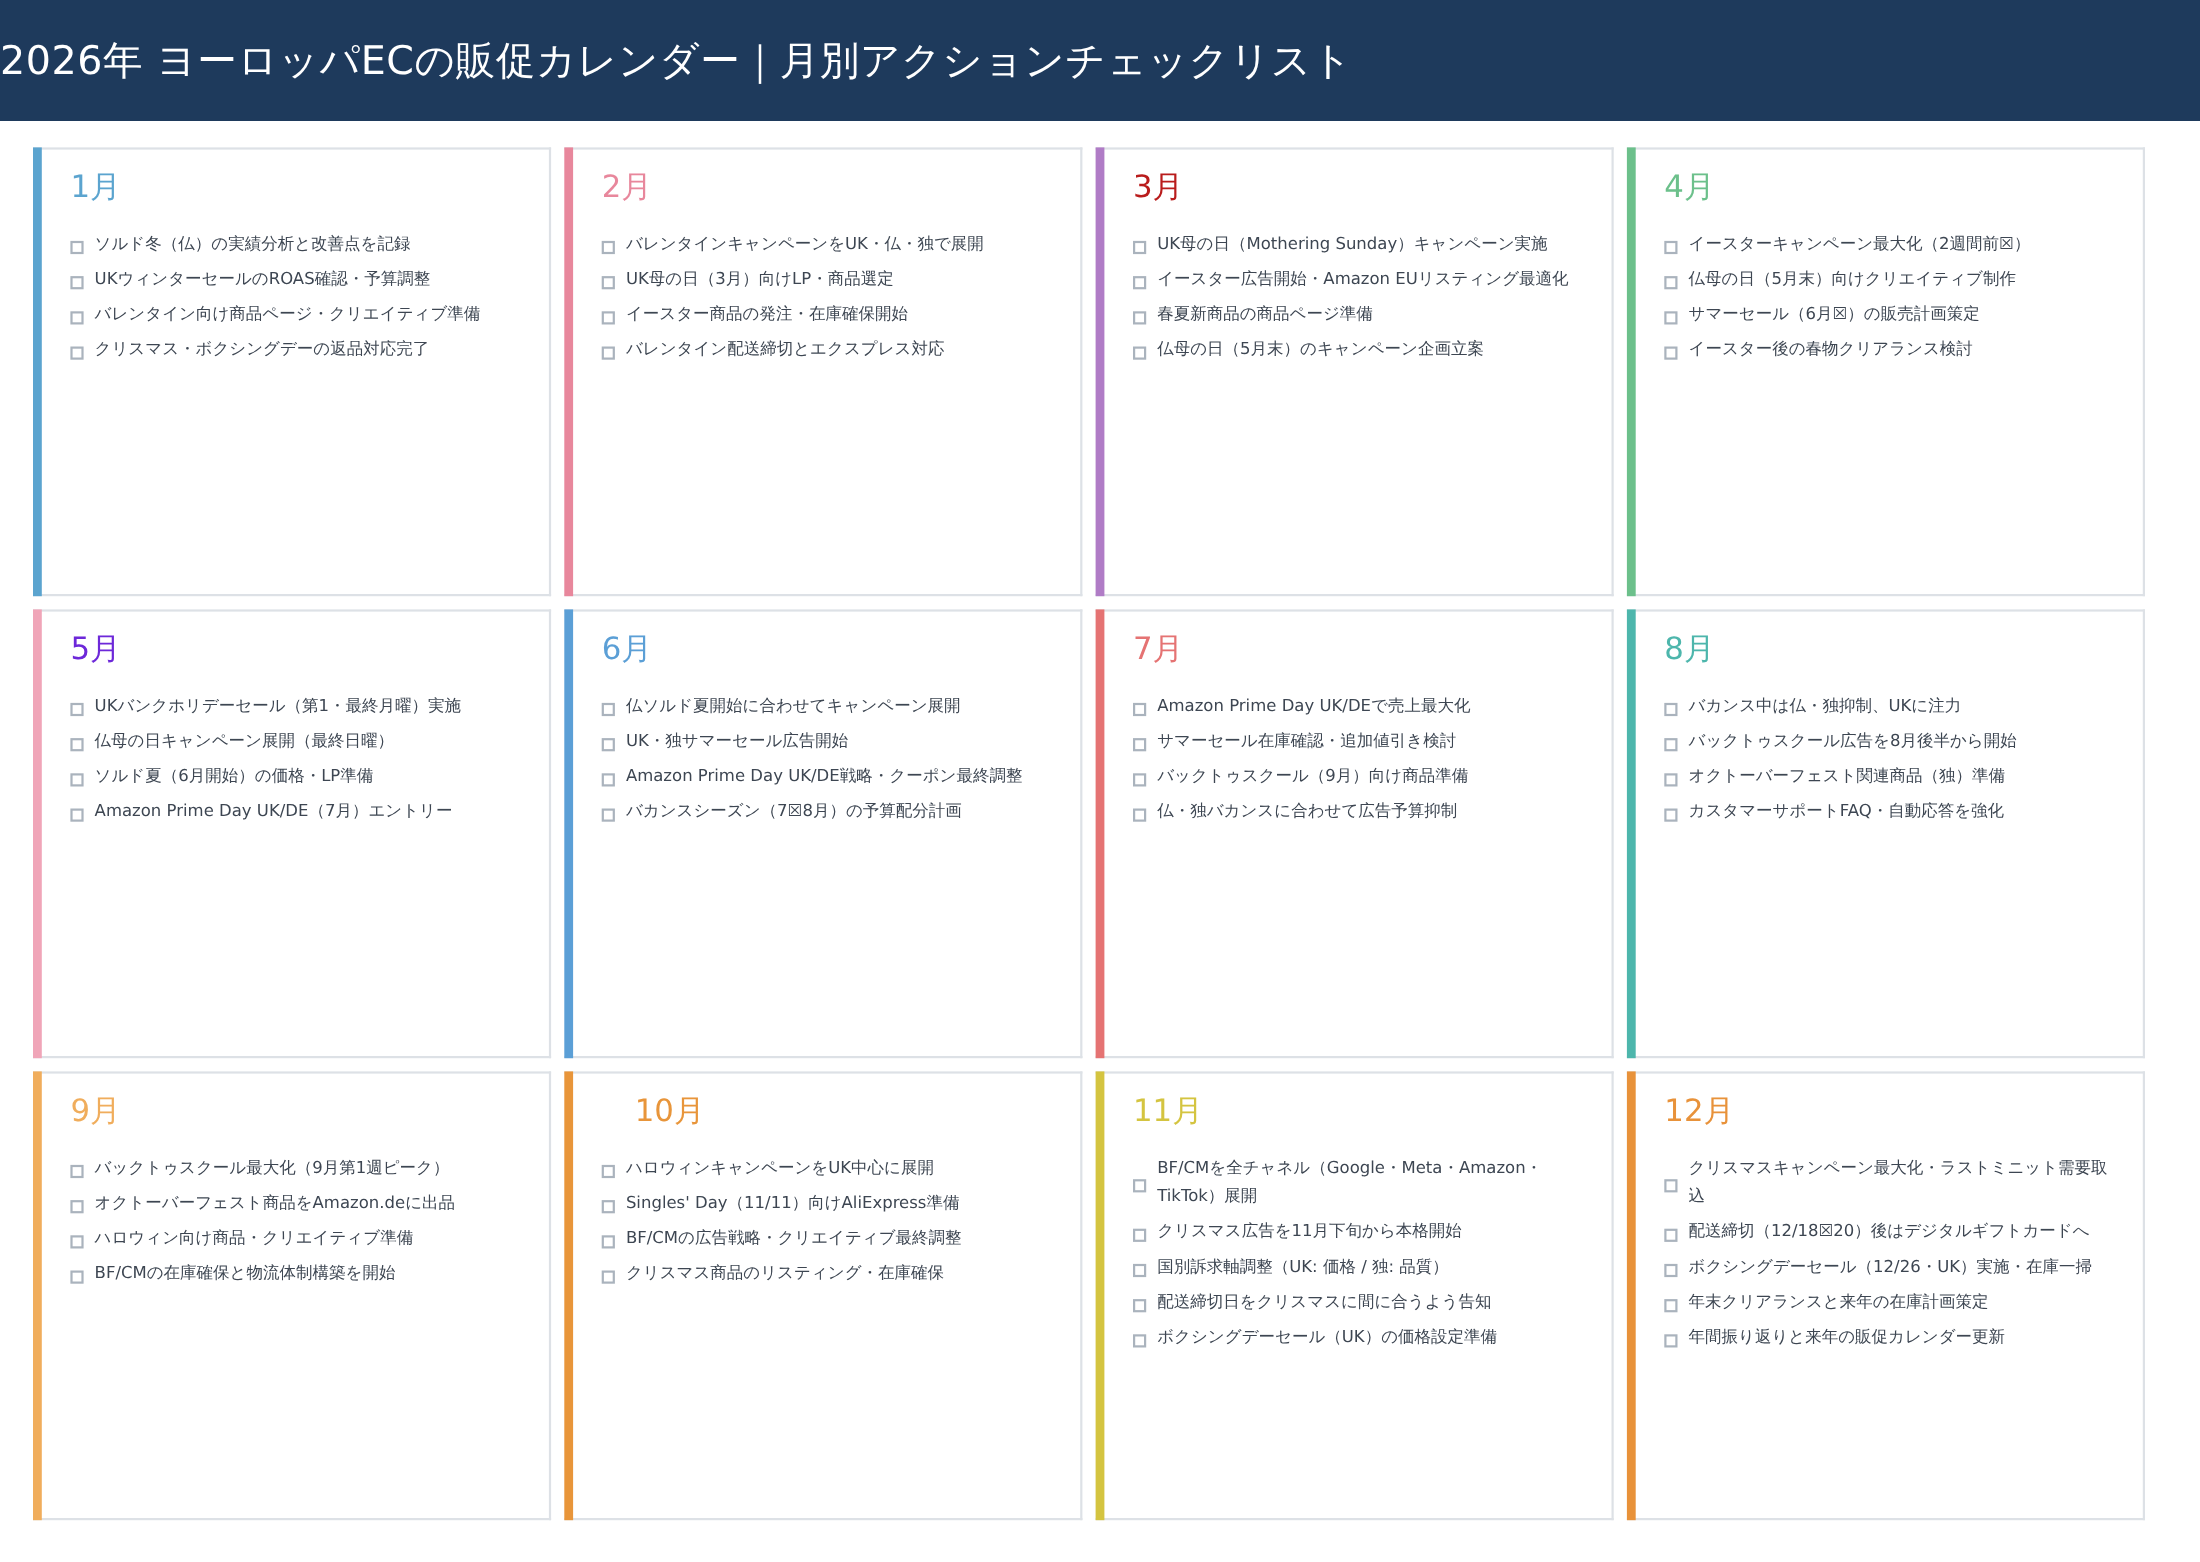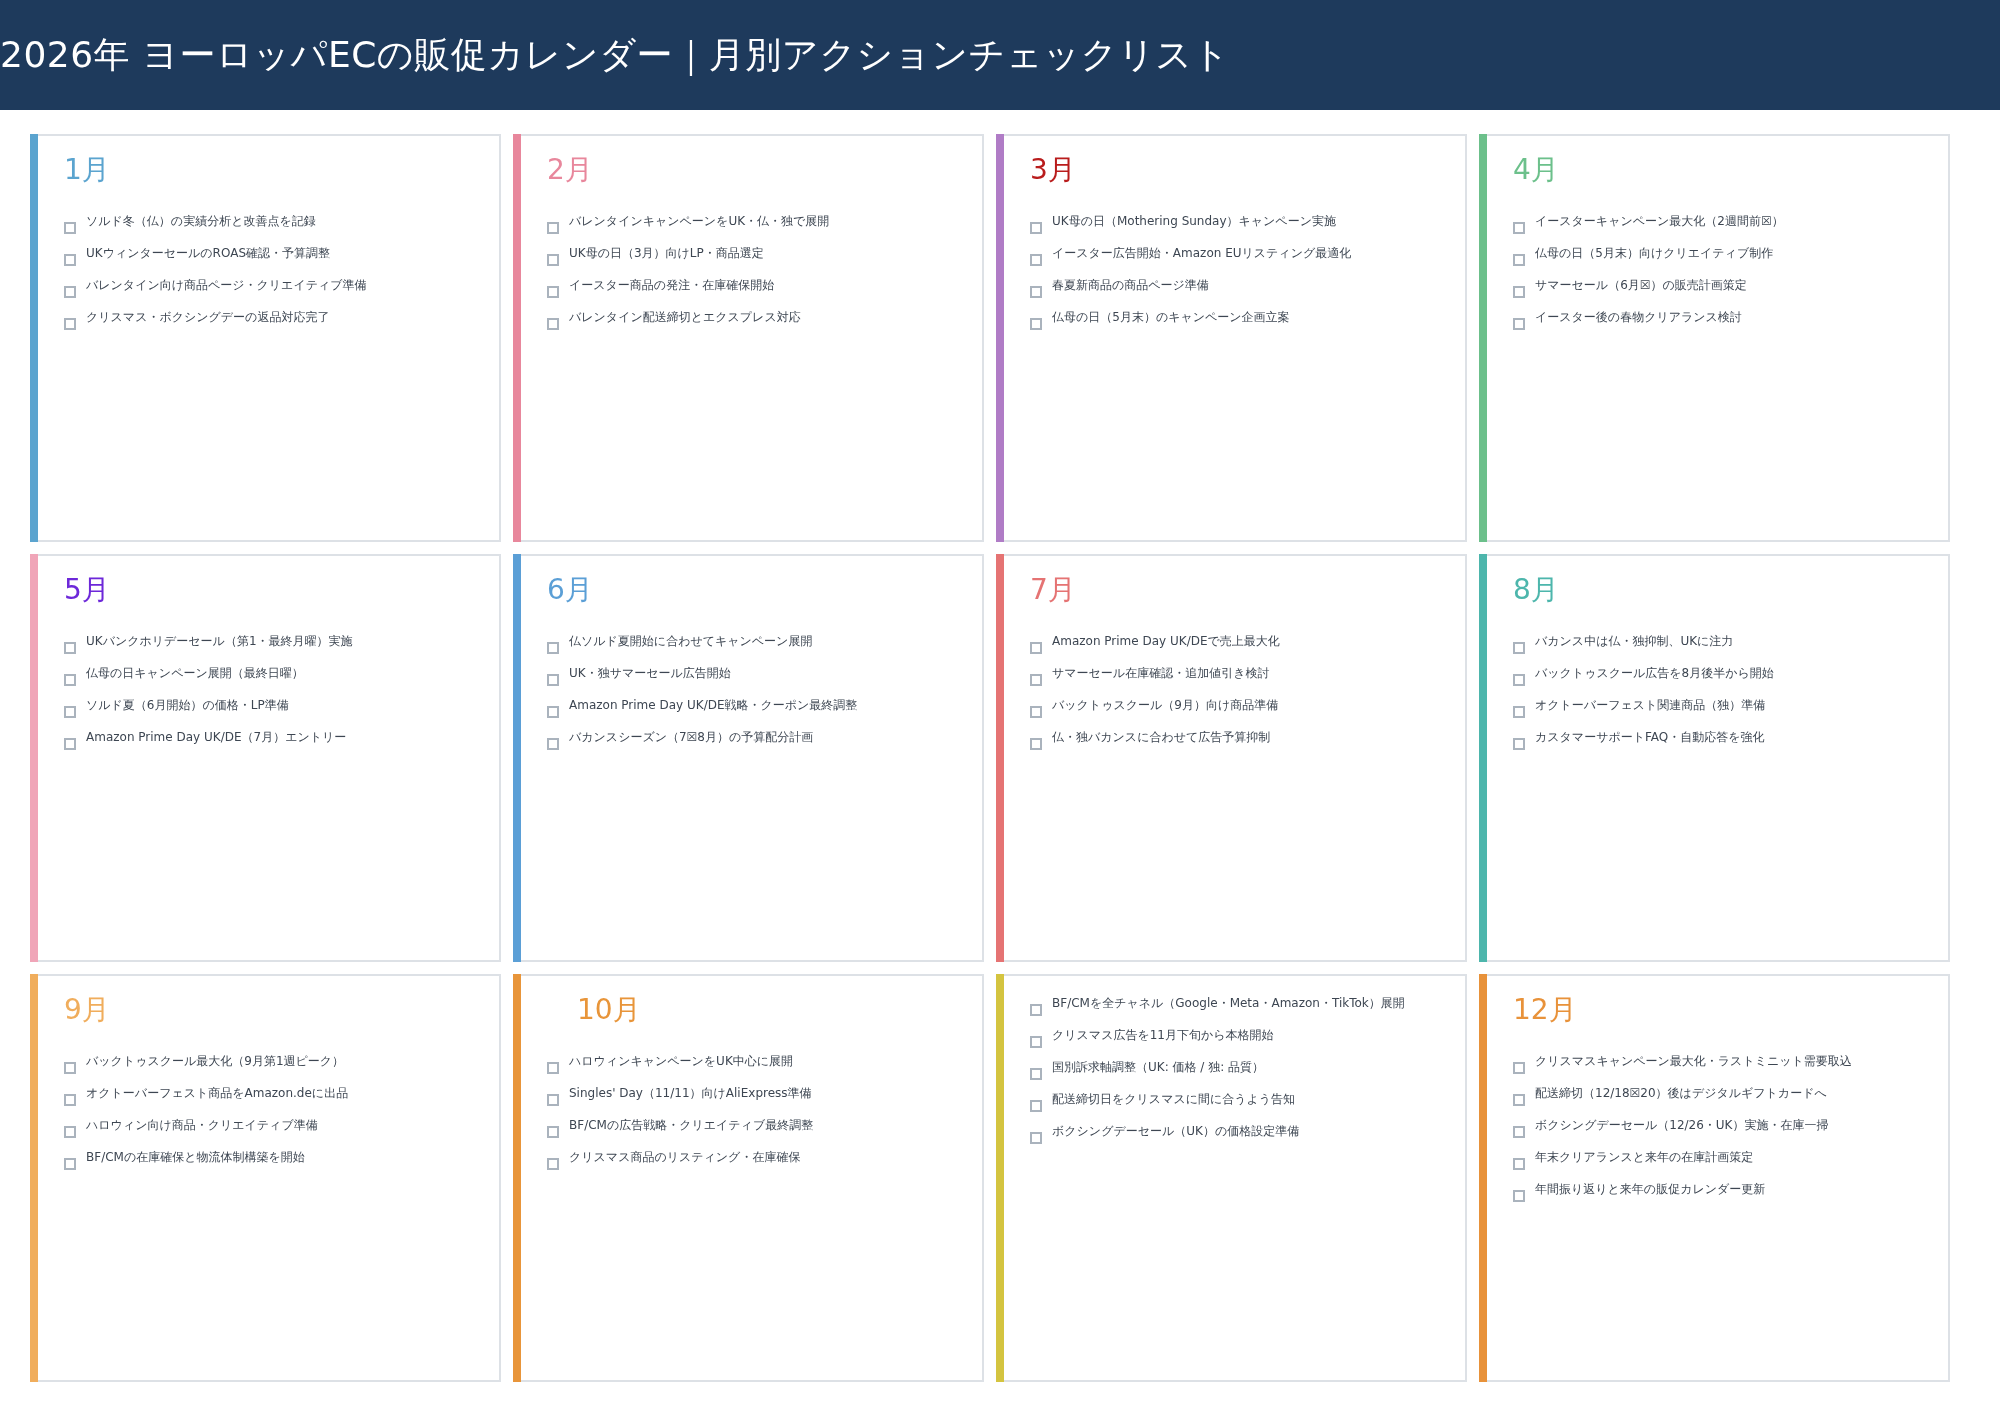--- a/index.html
+++ b/index.html
@@ -33,22 +33,22 @@
     padding: 14px 18px 10px 34px;
   }
   .card .accent {
     position: absolute; left: 0; top: -2px; bottom: -2px; width: 8px;
   }
   .card .month {
     font-size: 28px; font-weight: 400; margin: 0 0 18px 0; line-height: 40px;
   }
   .card ul { list-style: none; margin: 0; padding: 0; }
   .card li {
-    display: flex; align-items: flex-end;
-    font-size: 12px; line-height: 26px; color: #3d4652;
+    display: flex; align-items: center;
+    font-size: 15px; line-height: 26px; color: #3d4652;
     margin-bottom: 6px;
   }
   .card li .box {
     flex: 0 0 auto;
     width: 12px; height: 12px; border: 2px solid #aab3bd;
     margin: 8px 10px 0 0; box-sizing: border-box; background: #fff;
   }
   .card li .txt { flex: 1 1 auto; }
 </style>
 </head>
@@ -274,20 +274,21 @@
           <span class="txt">BF/CMの広告戦略・クリエイティブ最終調整</span>
         </li>
         <li>
           <span class="box"></span>
           <span class="txt">クリスマス商品のリスティング・在庫確保</span>
         </li>
       </ul>
     </div>
     <div class="card">
       <div class="accent" style="background: rgb(212, 196, 64);"></div>
+      <div class="month" style="color: rgb(212, 196, 64);">11月</div>
       <ul>
         <li>
           <span class="box"></span>
           <span class="txt">BF/CMを全チャネル（Google・Meta・Amazon・TikTok）展開</span>
         </li>
         <li>
           <span class="box"></span>
           <span class="txt">クリスマス広告を11月下旬から本格開始</span>
         </li>
         <li>

